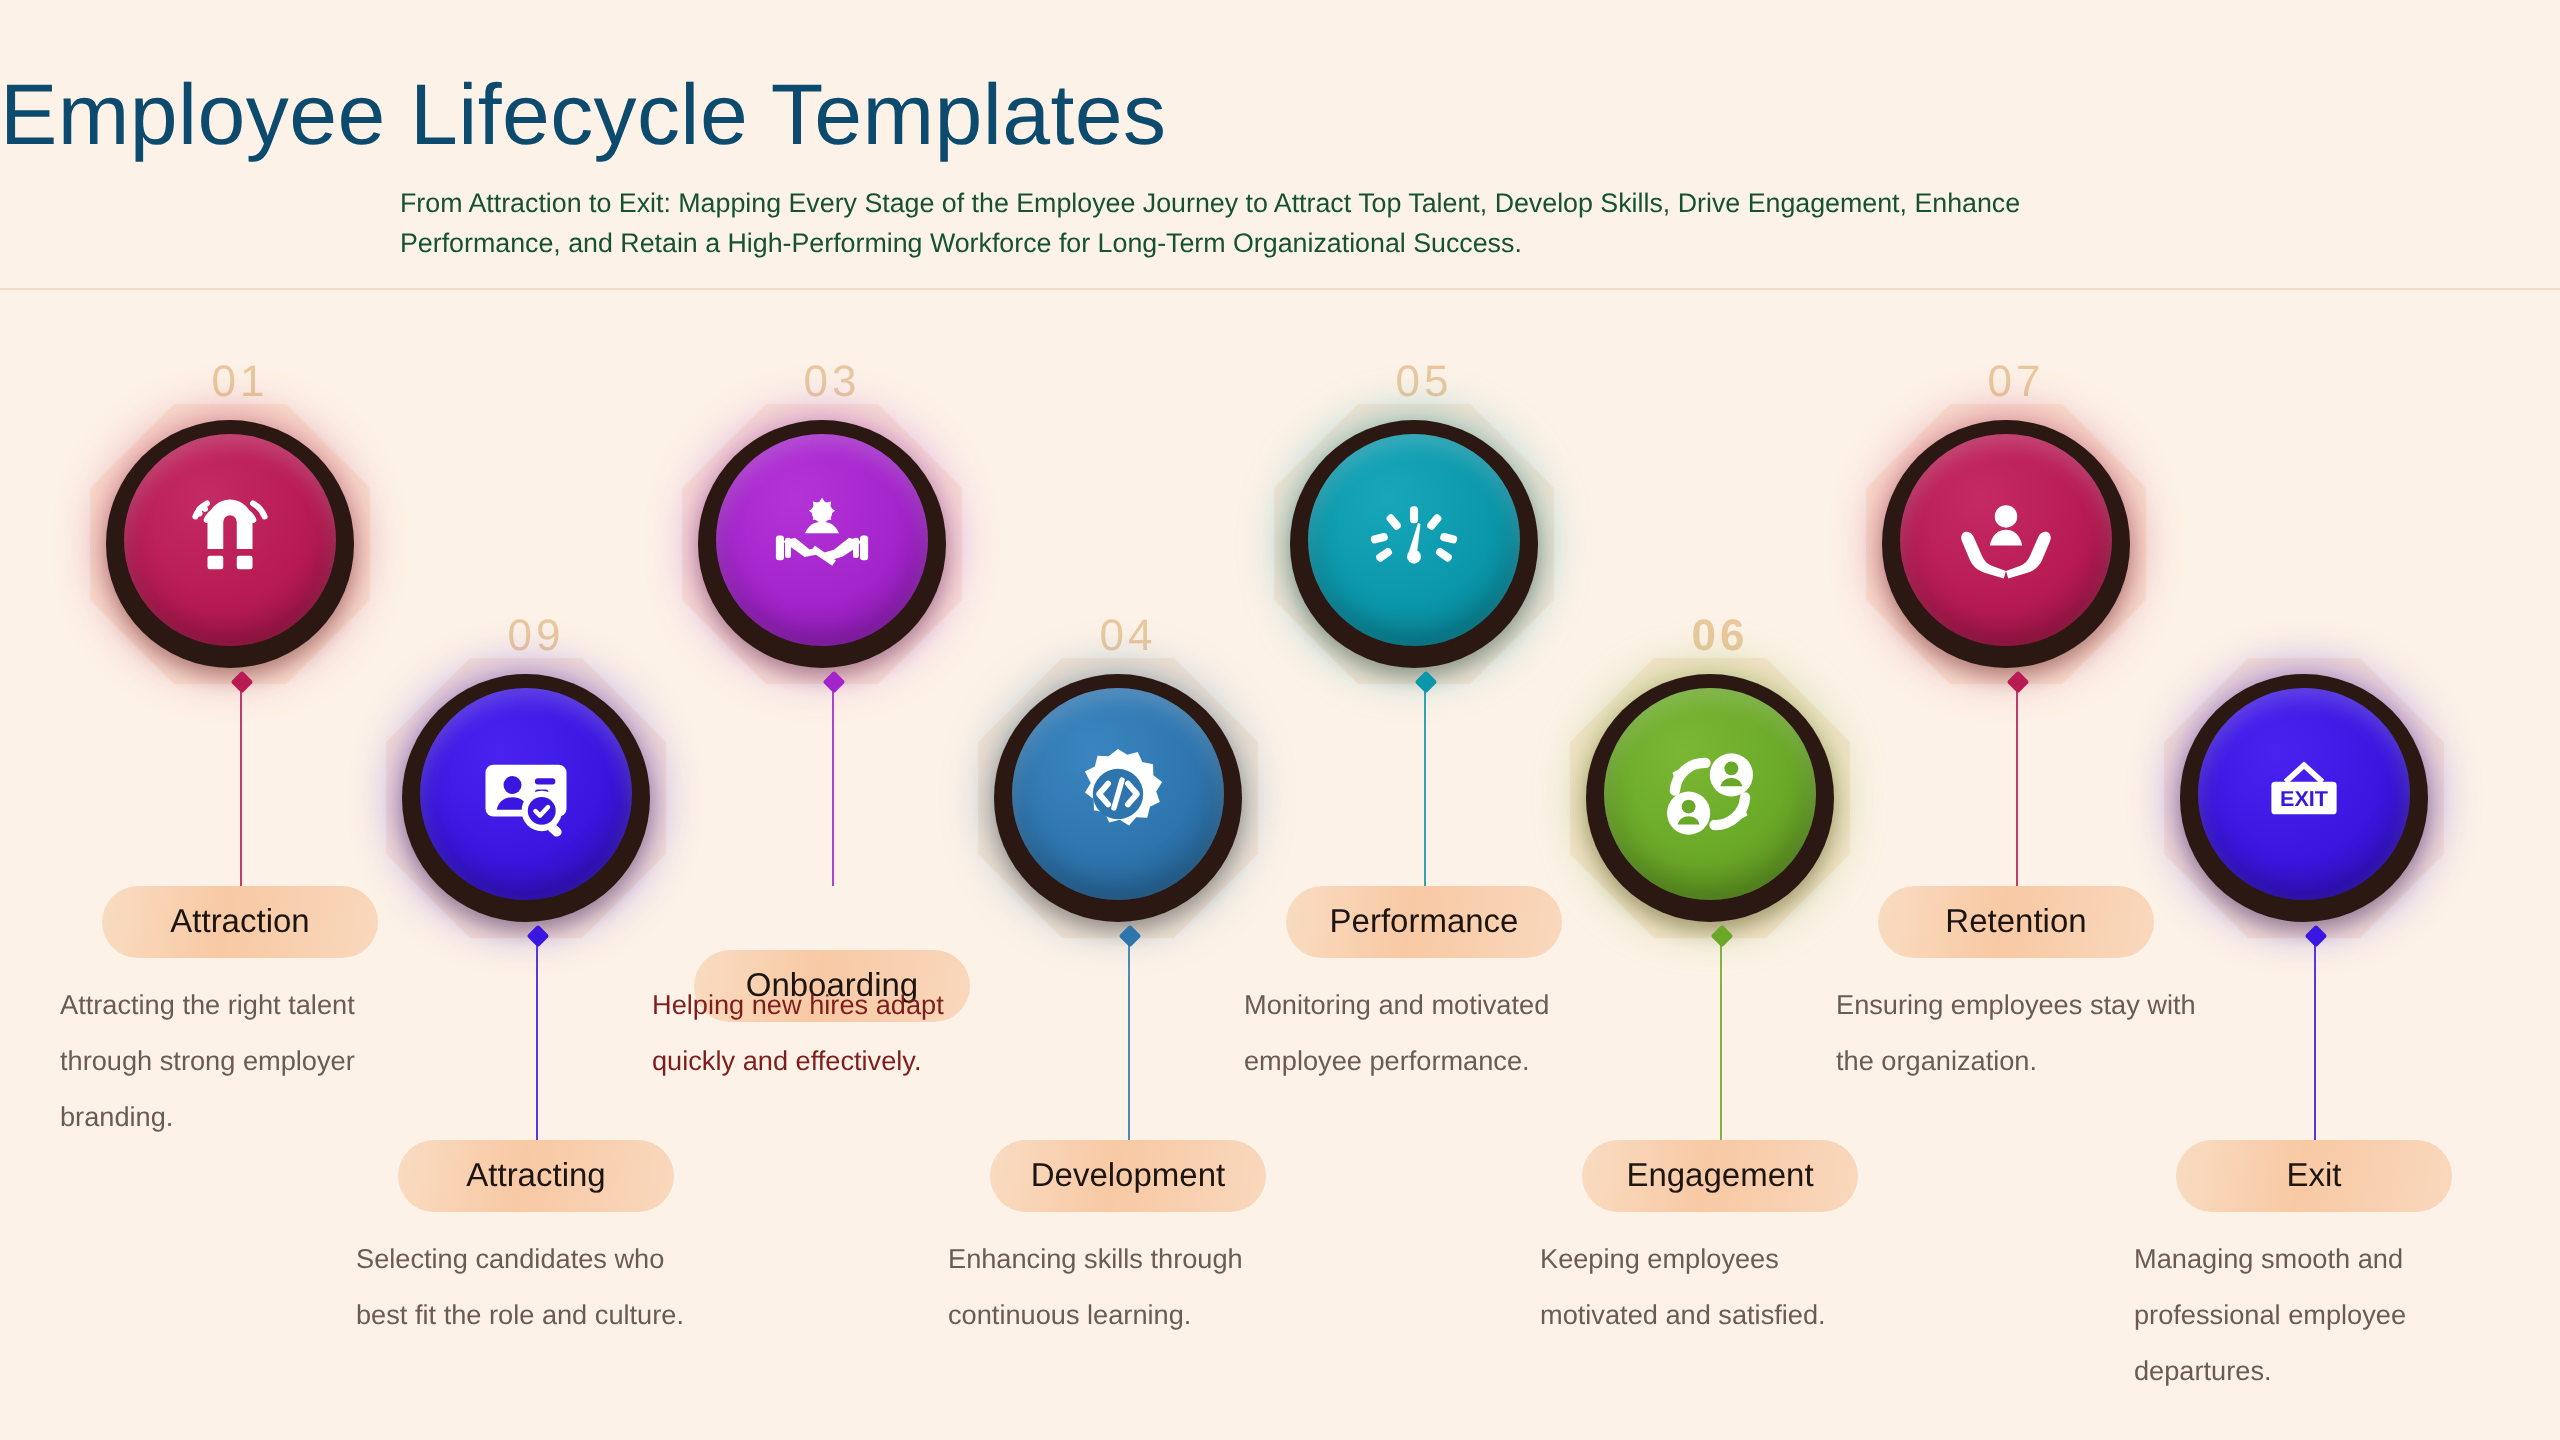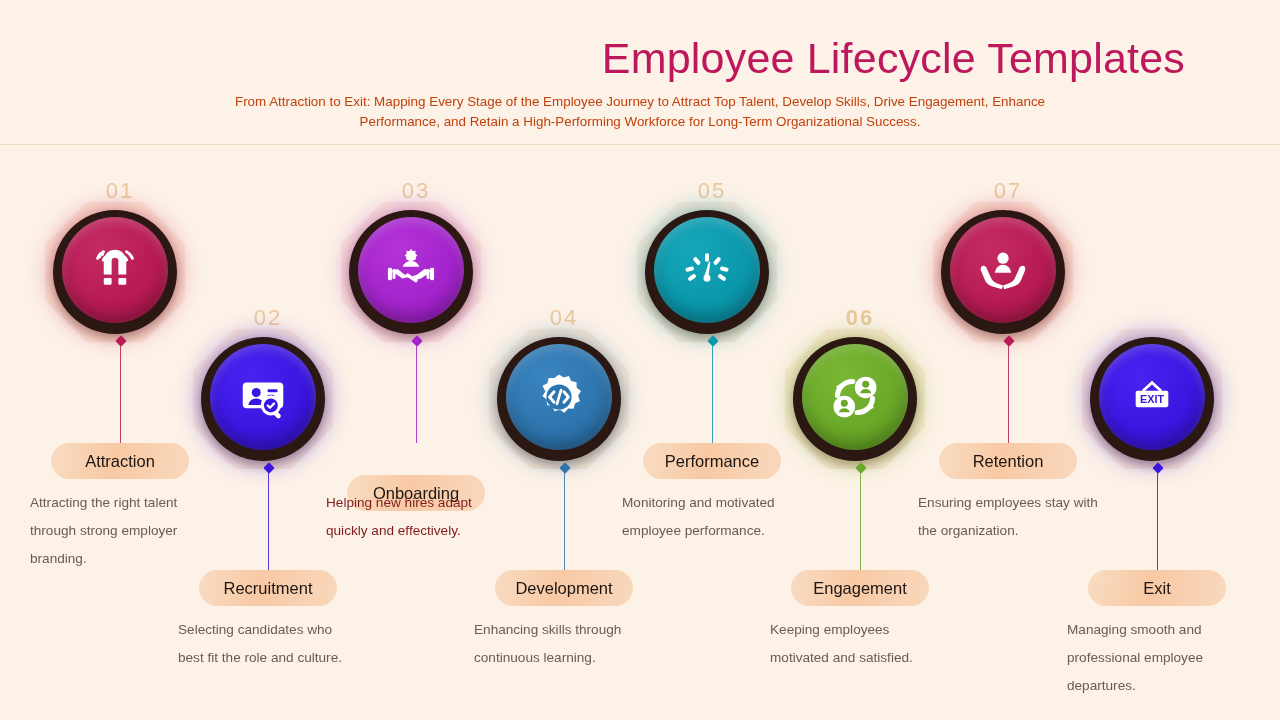--- a/index.html
+++ b/index.html
@@ -11,28 +11,28 @@
   }
   #stage { position:relative; width:1280px; height:720px; background:#fdf2e7; }
 
   
   #header { position:absolute; left:0; top:0; width:1280px; height:145px; }
   #header:after {
     content:""; position:absolute; left:0; bottom:0; width:100%; height:1px;
     background:#f0ddc8;
   }
   #title {
-    position:absolute; top:34px; left:0; width:1185px; text-align:right;
-    font-size:43px; font-weight:400; color:#be185d; letter-spacing:.2px;
+    position:absolute; top:34px; left:0; width:1185px; text-align:left;
+    font-size:43px; font-weight:400; color:#0c4a6e; letter-spacing:.2px;
     white-space:nowrap;
   }
   #subtitle {
     position:absolute; top:92px; left:50%; transform:translateX(-50%);
-    width:880px; text-align:center; font-size:13.4px; line-height:20px;
-    color:#c2410c;
+    width:880px; text-align:left; font-size:13.4px; line-height:20px;
+    color:#14532d;
   }
 
   .num {
     position:absolute; left:0; width:150px; text-align:center;
     font-size:22px; color:#e9c89e; letter-spacing:2px;
   }
 
   .badge-wrap { position:absolute; left:5px; width:140px; height:140px; }
 
   .octagon {
@@ -103,21 +103,21 @@
     <path d="M34.4 15.1c-.7-1.6-1.8-2.8-3.2-3.6" stroke="#fff" stroke-width="2.6" fill="none" stroke-linecap="round"></path>
   </svg>
         </div>
       </div>
       <div class="connector" style="left: 120px; top: 341px; height: 102px;">
         <div class="diamond" style="background: rgb(184, 27, 84);"></div>
         <div class="line" style="background: rgb(184, 27, 84); opacity: 0.85;"></div>
       </div>
       <div class="pill" style="width: 138px; left: 51px; top: 443px;">Attraction</div>
       <div class="desc" style="width: 180px; left: 30px; top: 489px; color: rgb(107, 91, 82);">Attracting the right talent through strong employer branding.</div>
-      <div class="num" style="left: 193px; top: 305px;">02</div>
+      <div class="num" style="left: 193px; top: 305px;">09</div>
       <div class="badge-wrap" style="left: 193px; top: 329px;">
         <div class="octagon" style="background: rgb(251, 230, 210);"></div>
         <div class="glow" style="background: rgb(58, 22, 224);"></div>
         <div class="ring" style="background: rgb(43, 24, 18);"></div>
         <div class="disc" style="background: radial-gradient(circle at 38% 30%, rgb(74, 34, 240) 0%, rgb(58, 22, 224) 55%, rgb(44, 15, 174) 100%); --c: #3a16e0;">
           <svg width="54" height="54" viewBox="0 0 48 48" fill="#fff">
     <rect x="6" y="11" width="36" height="23" rx="3.5"></rect>
     <circle cx="18" cy="20" r="4" fill="currentColor" style="fill:var(--c)"></circle>
     <path d="M11 31c.7-3.6 3.5-5.6 7-5.6s6.3 2 7 5.6z" style="fill:var(--c)"></path>
     <rect x="28" y="17" width="9" height="2.8" rx="1.2" style="fill:var(--c)"></rect>
@@ -126,21 +126,21 @@
     <circle cx="31" cy="31.5" r="6.2" style="fill:var(--c)"></circle>
     <path d="M28.2 31.6l2 2 3.6-3.8" stroke="#fff" stroke-width="2" fill="none" stroke-linecap="round" stroke-linejoin="round"></path>
     <rect x="35.5" y="36" width="7" height="4.2" rx="2.1" transform="rotate(42 35.5 36)"></rect>
   </svg>
         </div>
       </div>
       <div class="connector" style="left: 268px; top: 468px; height: 102px;">
         <div class="diamond" style="background: rgb(58, 22, 224);"></div>
         <div class="line" style="background: rgb(58, 22, 224); opacity: 0.85;"></div>
       </div>
-      <div class="pill" style="width: 138px; left: 199px; top: 570px;">Recruitment</div>
+      <div class="pill" style="width: 138px; left: 199px; top: 570px;">Attracting</div>
       <div class="desc" style="width: 180px; left: 178px; top: 616px; color: rgb(107, 91, 82);">Selecting candidates who best fit the role and culture.</div>
       <div class="num" style="left: 341px; top: 178px;">03</div>
       <div class="badge-wrap" style="left: 341px; top: 202px;">
         <div class="octagon" style="background: rgb(251, 230, 210);"></div>
         <div class="glow" style="background: rgb(163, 36, 203);"></div>
         <div class="ring" style="background: rgb(43, 24, 18);"></div>
         <div class="disc" style="background: radial-gradient(circle at 38% 30%, rgb(180, 51, 216) 0%, rgb(163, 36, 203) 55%, rgb(135, 24, 171) 100%); --c: #a324cb;">
           <svg width="54" height="54" viewBox="0 0 48 48" fill="#fff">
     <circle cx="24" cy="11.5" r="4.6"></circle>
     <path d="M16.5 21c1.3-3.4 4-5.1 7.5-5.1s6.2 1.7 7.5 5.1z"></path>

